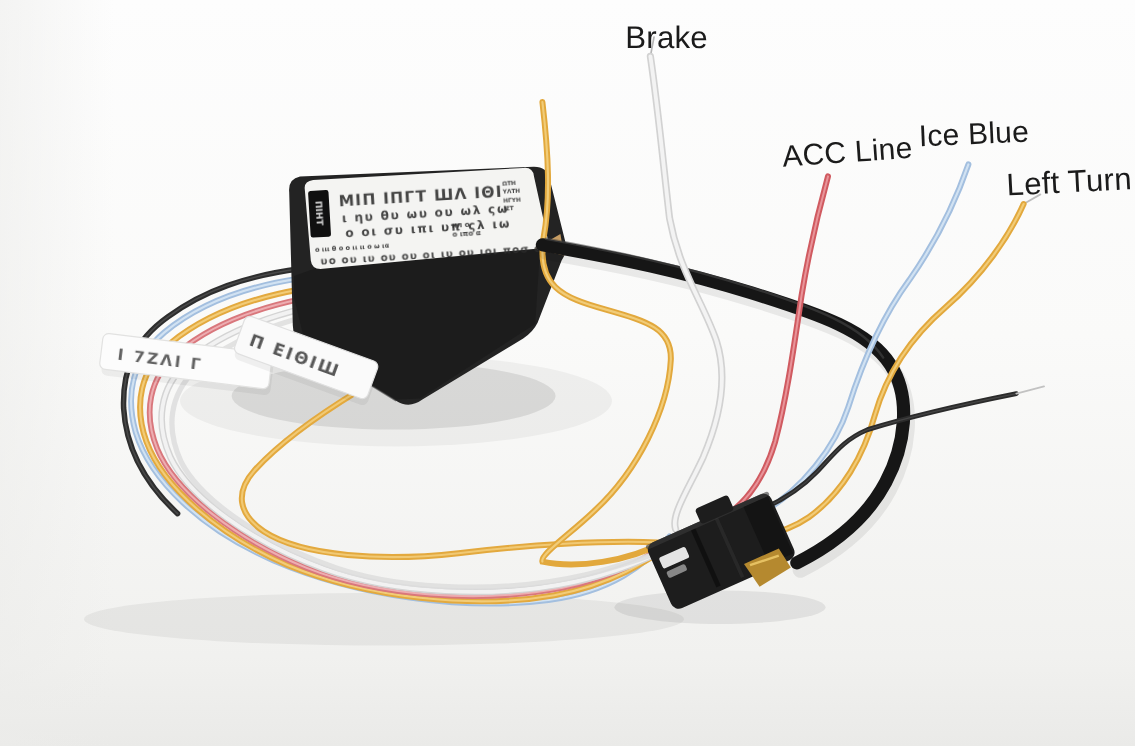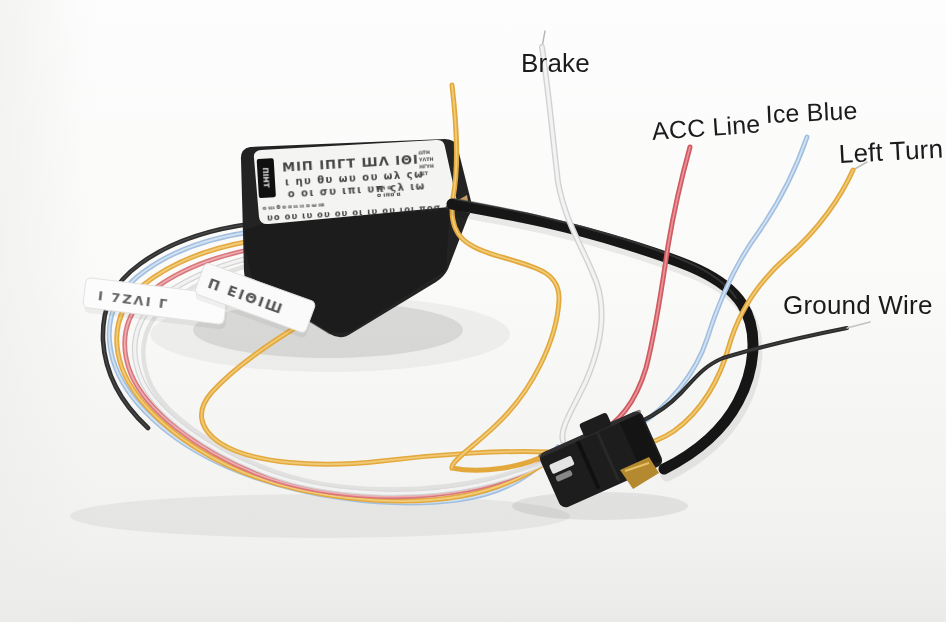--- a/index.html
+++ b/index.html
@@ -133,18 +133,17 @@
     <rect x="84" y="286" width="142" height="30" rx="5" fill="#fcfcfc" stroke="#e2e2e1"></rect>
     <text class="garble2" x="98" y="307" font-size="13" letter-spacing="2" fill="#3c3c3c">Ι 7ΖΛΙ Γ</text>
   </g>
   <g transform="rotate(20 254 298)">
     <rect x="198" y="286" width="118" height="33" rx="5" fill="#000" opacity="0.05"></rect>
     <rect x="196" y="281" width="118" height="33" rx="5" fill="#fafafa" stroke="#e0e0e0"></rect>
     <text class="garble2" x="206" y="304" font-size="14" letter-spacing="2" fill="#2f2f2f">Π ΕΙΘΙШ</text>
   </g>
 </svg>
 
-  <div class="lbl s26" style="left:521px;top:16px;margin-top:32px;">Brake</div>
+  <div class="lbl s26" style="left:521px;top:16px;">Brake</div>
   <div class="lbl s25 rot4" style="left:651px;top:117px;">ACC Line</div>
   <div class="lbl s25 rot25" style="left:765px;top:100px;">Ice Blue</div>
   <div class="lbl s26 rot3" style="left:838px;top:139px;">Left Turn</div>
-  <div class="lbl s26" style="left:783px;top:290px;">Ground Wire</div>
 </div>
 
 </body></html>

